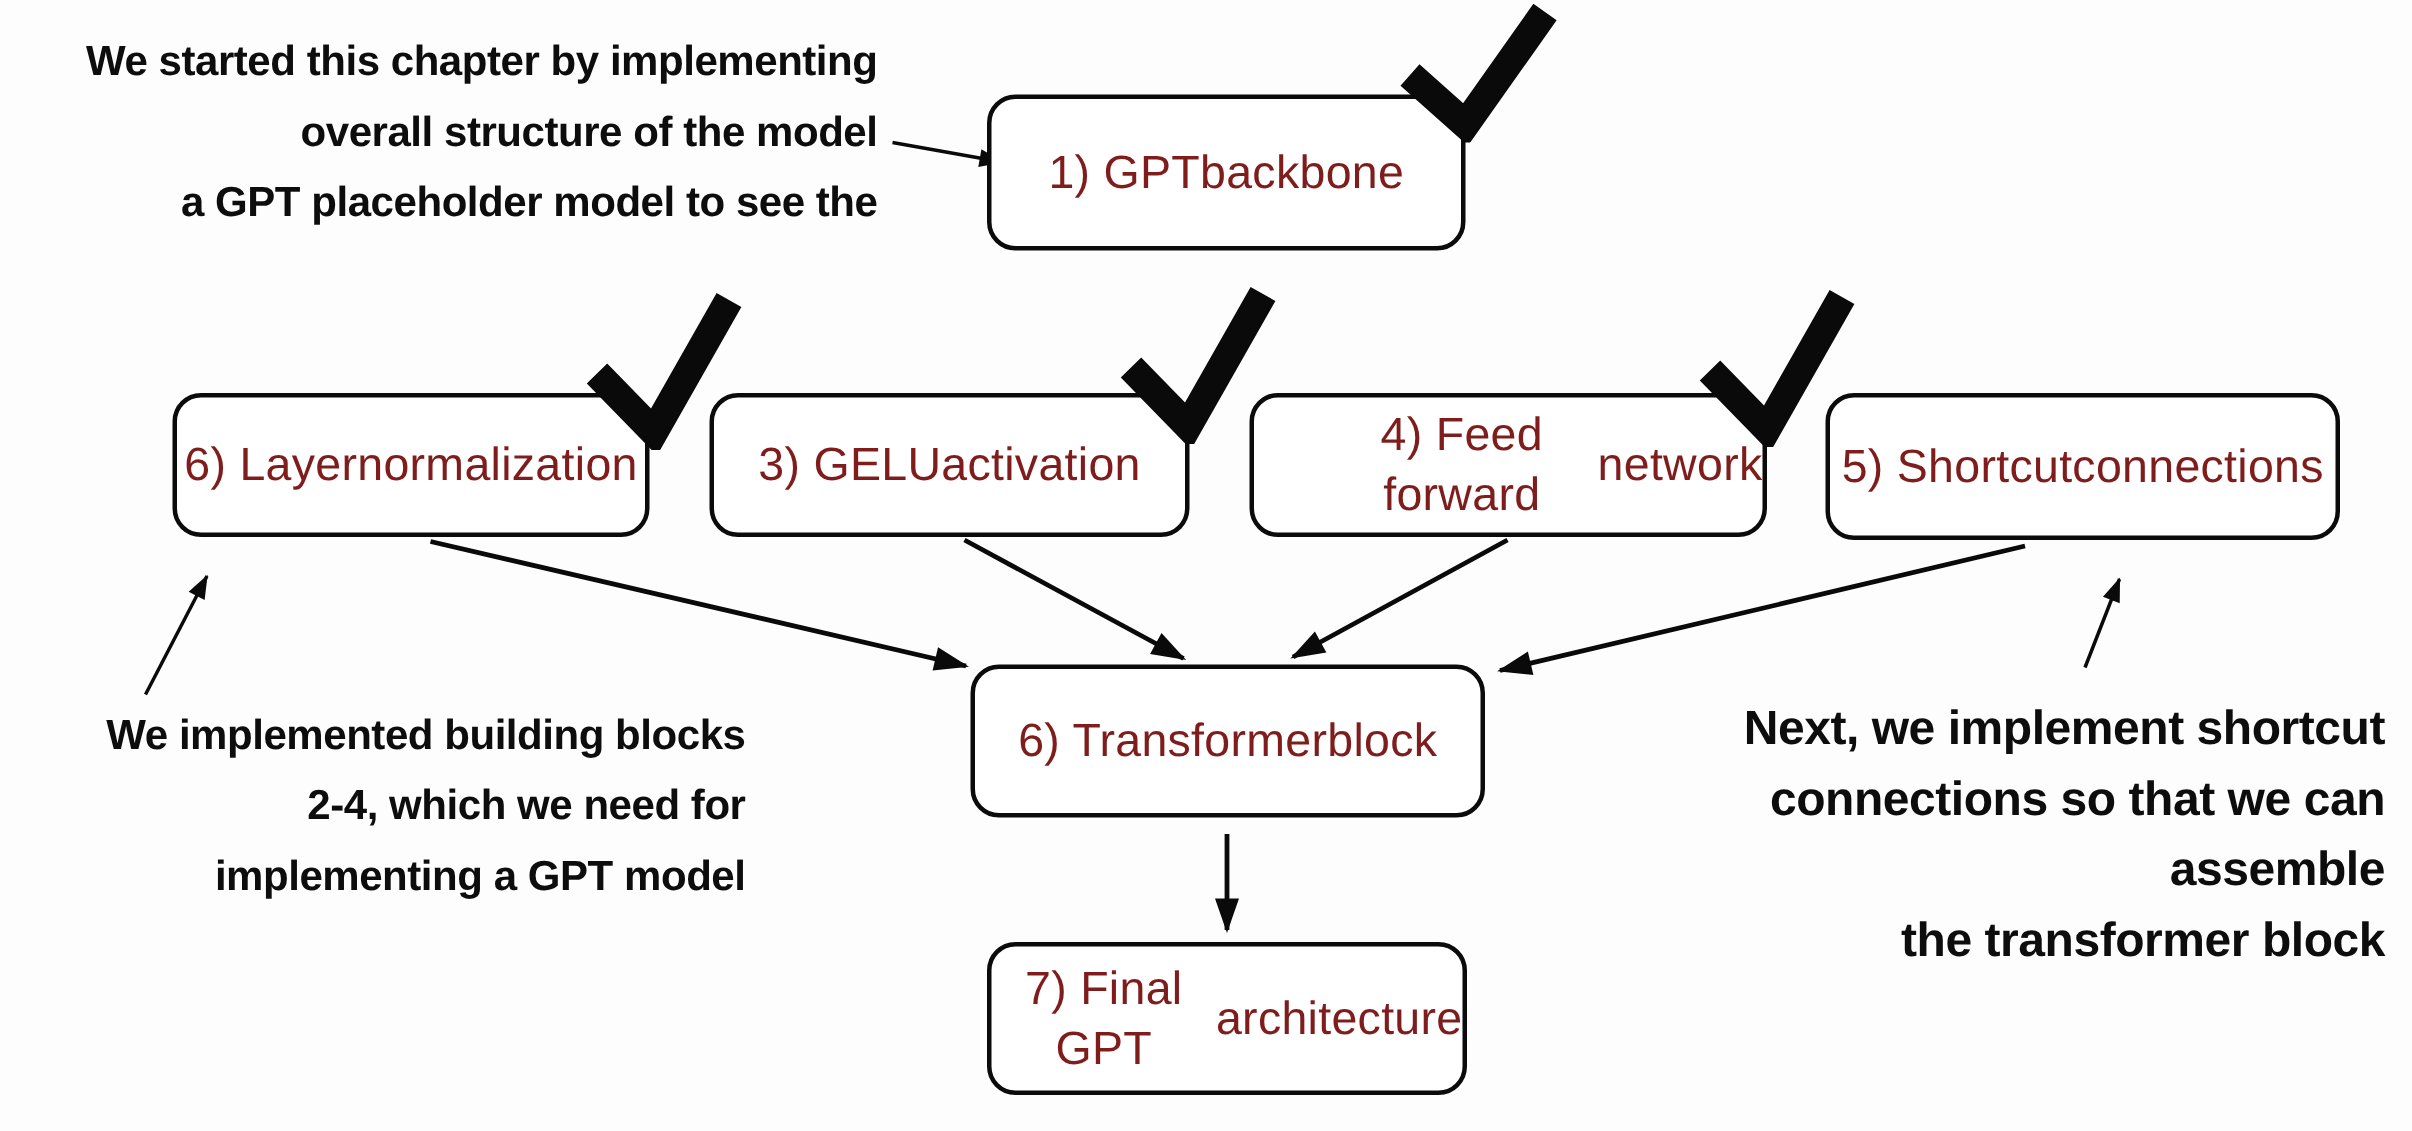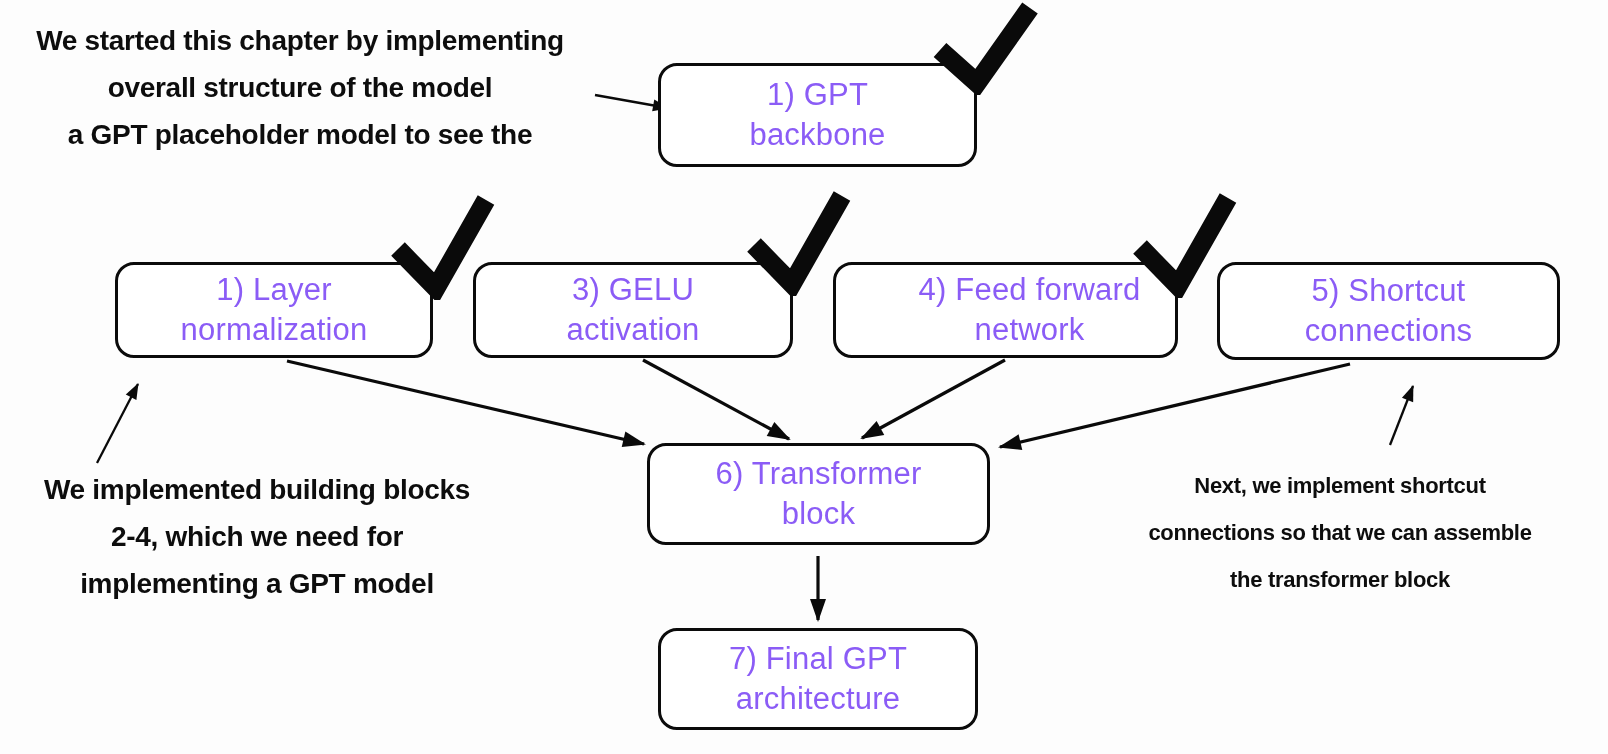--- a/index.html
+++ b/index.html
@@ -21,49 +21,49 @@
     top: 0;
     pointer-events: none;
   }
   .node {
     position: absolute;
     box-sizing: border-box;
     background: #ffffff;
     border: 3.4px solid #0b0b0b;
     border-radius: 19px;
     display: flex;
-    flex-direction: column;
+    flex-direction: row;
     justify-content: center;
     align-items: center;
     font-size: 31px;
     line-height: 40px;
-    color: #8b5cf6;
+    color: #7f1d1d;
     text-align: center;
     letter-spacing: 0.2px;
   }
   .check {
     position: absolute;
   }
   .check polyline {
     fill: none;
     stroke: #0a0a0a;
     stroke-width: 19;
     stroke-linecap: butt;
     stroke-linejoin: miter;
   }
   .note {
     position: absolute;
-    text-align: center;
+    text-align: right;
     font-weight: bold;
     font-size: 28px;
     line-height: 47px;
     color: #0d0d0d;
     letter-spacing: -0.3px;
   }
-  .note.right-note { font-size: 22px; }
+  .note.right-note { font-size: 32px; }
   .arrow { stroke: #0a0a0a; fill: none; }
   .arrow.thick { stroke-width: 3.2px; }
   .arrow.thin  { stroke-width: 2.3px; }
 </style>
 </head>
 <body>
 
 <div class="stage">
 
   <svg class="layer" width="1608" height="754" viewBox="0 0 1608 754">
@@ -84,21 +84,21 @@
     <line class="arrow thin" x1="97" y1="463" x2="138" y2="384" marker-end="url(#ah-small)"></line>
     <line class="arrow thin" x1="1390" y1="445" x2="1413" y2="386" marker-end="url(#ah-small)"></line>
   </svg>
 
   <div class="node" style="left:658px; top:63px; width:319px; height:104px;">
     <span>1) GPT</span>
     <span>backbone</span>
   </div>
 
   <div class="node" style="left:115px; top:262px; width:318px; height:96px;">
-    <span>1) Layer</span>
+    <span>6) Layer</span>
     <span>normalization</span>
   </div>
 
   <div class="node" style="left:473px; top:262px; width:320px; height:96px;">
     <span>3) GELU</span>
     <span>activation</span>
   </div>
 
   <div class="node" style="left:833px; top:262px; width:345px; height:96px;padding-left:48px;">
     <span>4) Feed forward</span>

